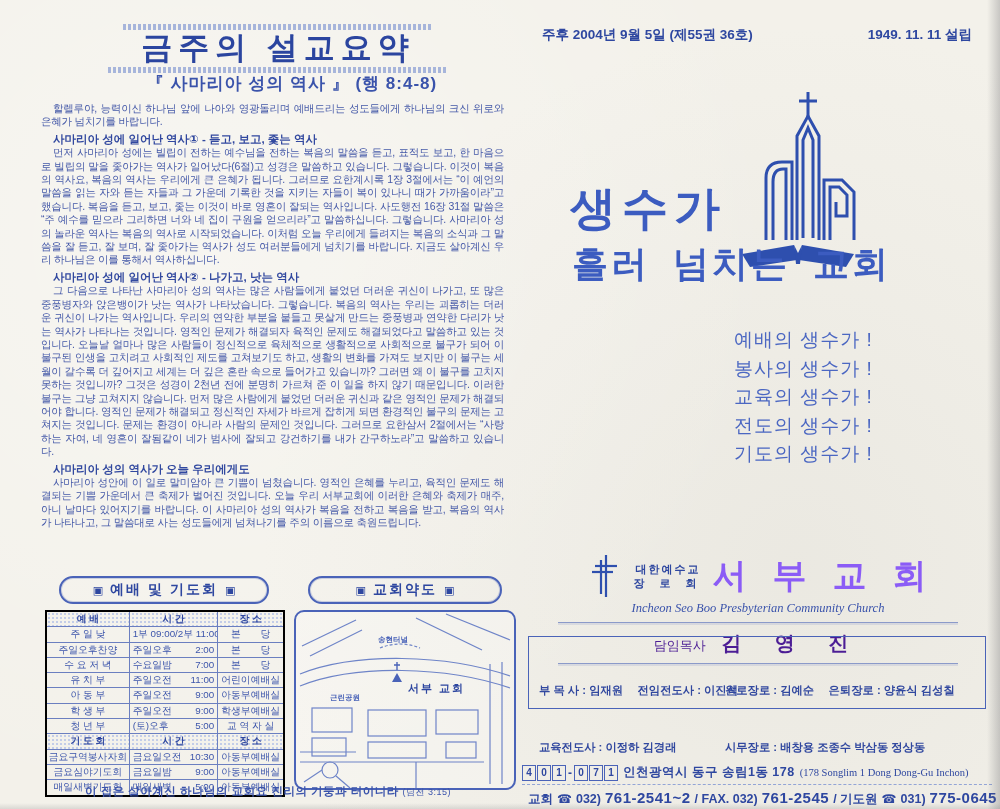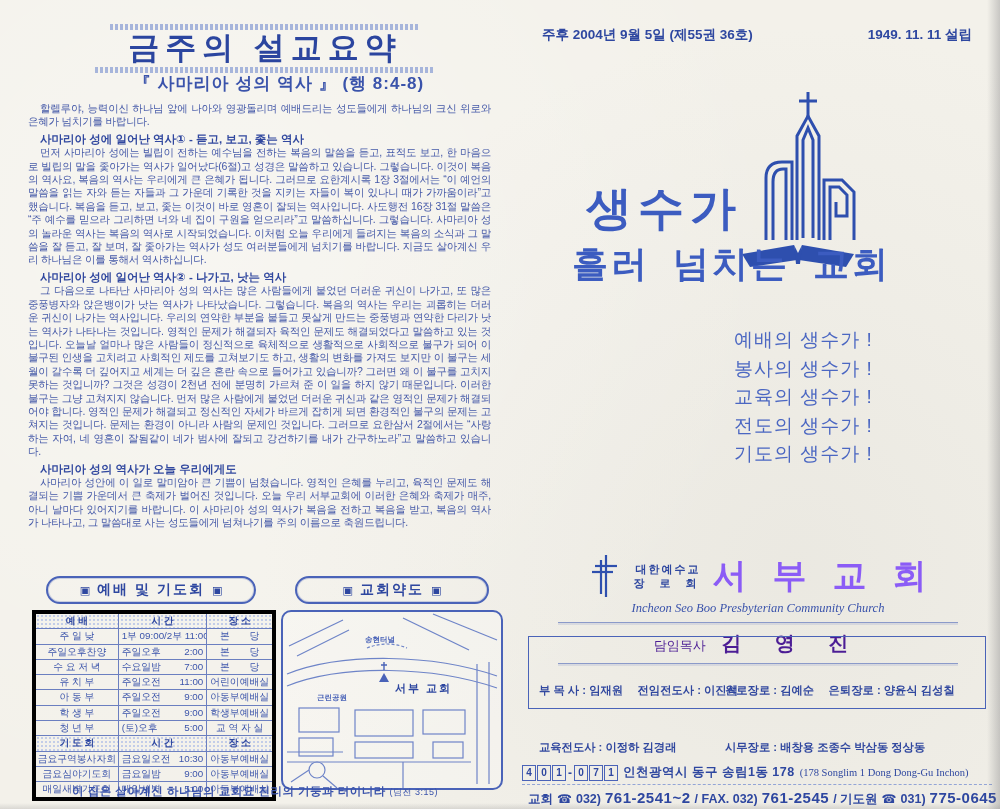--- a/index.html
+++ b/index.html
@@ -11,21 +11,21 @@
       #f3f1ea;
     font-family:"Liberation Sans","DejaVu Sans",sans-serif;
     color:#4458a8;
   }
   .edge-r{position:absolute;right:0;top:0;width:13px;height:100%;
     background:linear-gradient(to left, rgba(100,100,105,.30), rgba(100,100,105,0));}
   .edge-b{position:absolute;left:0;bottom:0;width:100%;height:6px;
     background:linear-gradient(to top, rgba(100,100,105,.18), rgba(100,100,105,0));}
 
   
-  .page-left{position:absolute;left:0;top:0;width:510px;height:613px;}
+  .page-left{position:absolute;left:13px;top:0;width:510px;height:613px;}
   .title-wrap{position:absolute;left:85px;top:24px;width:360px;text-align:center;}
   .hatch{height:6px;margin:0 auto;
     background:repeating-linear-gradient(90deg,#93a5d6 0 3px,transparent 3px 5px);
     opacity:.8;}
   .hatch.top{width:310px;}
   .hatch.bot{width:340px;margin-top:2px;}
   .sermon-title{font-size:31px;font-weight:bold;letter-spacing:6px;color:#2b459f;
     margin:1px 0 0 0;line-height:1.1;}
   .sermon-subtitle{position:absolute;left:0;top:72px;width:510px;text-align:center;
     font-size:17px;font-weight:bold;color:#3a53ab;letter-spacing:1px;padding-left:24px;}
@@ -37,21 +37,21 @@
     letter-spacing:0;}
 
   .pill{display:flex;align-items:center;justify-content:center;gap:7px;
     border:2px solid #4a63b8;border-radius:16px;height:24px;
     color:#2e47a0;font-weight:bold;font-size:14px;letter-spacing:2px;
     box-shadow:inset 0 0 0 1px rgba(74,99,184,.25);}
   .pill .sq{font-size:11px;letter-spacing:0;}
 
   .col-worship{position:absolute;left:32px;top:576px;width:238px;}
   .col-worship .pill{width:206px;margin:0 auto 6px auto;}
-  .sched{width:236px;border:4px solid #000000;border-collapse:collapse;
+  .sched{width:236px;border:2px solid #000000;border-collapse:collapse;
     font-size:9.8px;color:#3c55ab;}
   .sched .row{display:flex;border-top:1px solid #6b7fc0;height:14.3px;
     line-height:14.3px;}
   .sched .row:first-child{border-top:none;}
   .c-name{width:82px;border-right:1px solid #6b7fc0;text-align:center;
     overflow:hidden;white-space:nowrap;}
   .c-time{width:89px;border-right:1px solid #6b7fc0;display:flex;
     justify-content:space-between;padding:0 3px;box-sizing:border-box;
     overflow:hidden;white-space:nowrap;}
   .c-place{width:65px;text-align:center;overflow:hidden;white-space:nowrap;}
@@ -68,21 +68,21 @@
 
   .motto{position:absolute;left:0;top:784px;width:510px;text-align:center;
     font-size:11.5px;font-weight:bold;color:#3a53ab;letter-spacing:0.5px;}
   .motto .ref{font-size:9px;font-weight:normal;}
 
   
   .page-right{position:absolute;left:510px;top:0;width:490px;height:809px;}
   .issue-line{position:absolute;left:32px;top:26px;width:430px;display:flex;
     justify-content:space-between;font-size:13.5px;font-weight:bold;color:#2e47a0;}
   .logo{position:absolute;left:228px;top:88px;}
-  .t1{position:absolute;left:76px;top:178px;font-size:46px;font-weight:bold;
+  .t1{position:absolute;left:60px;top:178px;font-size:46px;font-weight:bold;
     color:#3c5cc0;letter-spacing:6px;}
   .t2{position:absolute;left:62px;top:240px;font-size:36px;font-weight:bold;
     color:#3c5cc0;letter-spacing:3px;word-spacing:10px;white-space:nowrap;}
   .water-list{position:absolute;left:224px;top:326px;font-size:19px;
     line-height:28.5px;color:#4b67c2;letter-spacing:1px;}
   .water-list div{white-space:nowrap;}
 
   .church-block{position:absolute;left:38px;top:552px;width:420px;text-align:center;}
   .emblem-row{display:flex;align-items:center;justify-content:center;gap:10px;}
   .denom{text-align:center;font-size:11px;font-weight:bold;color:#2e47a0;

